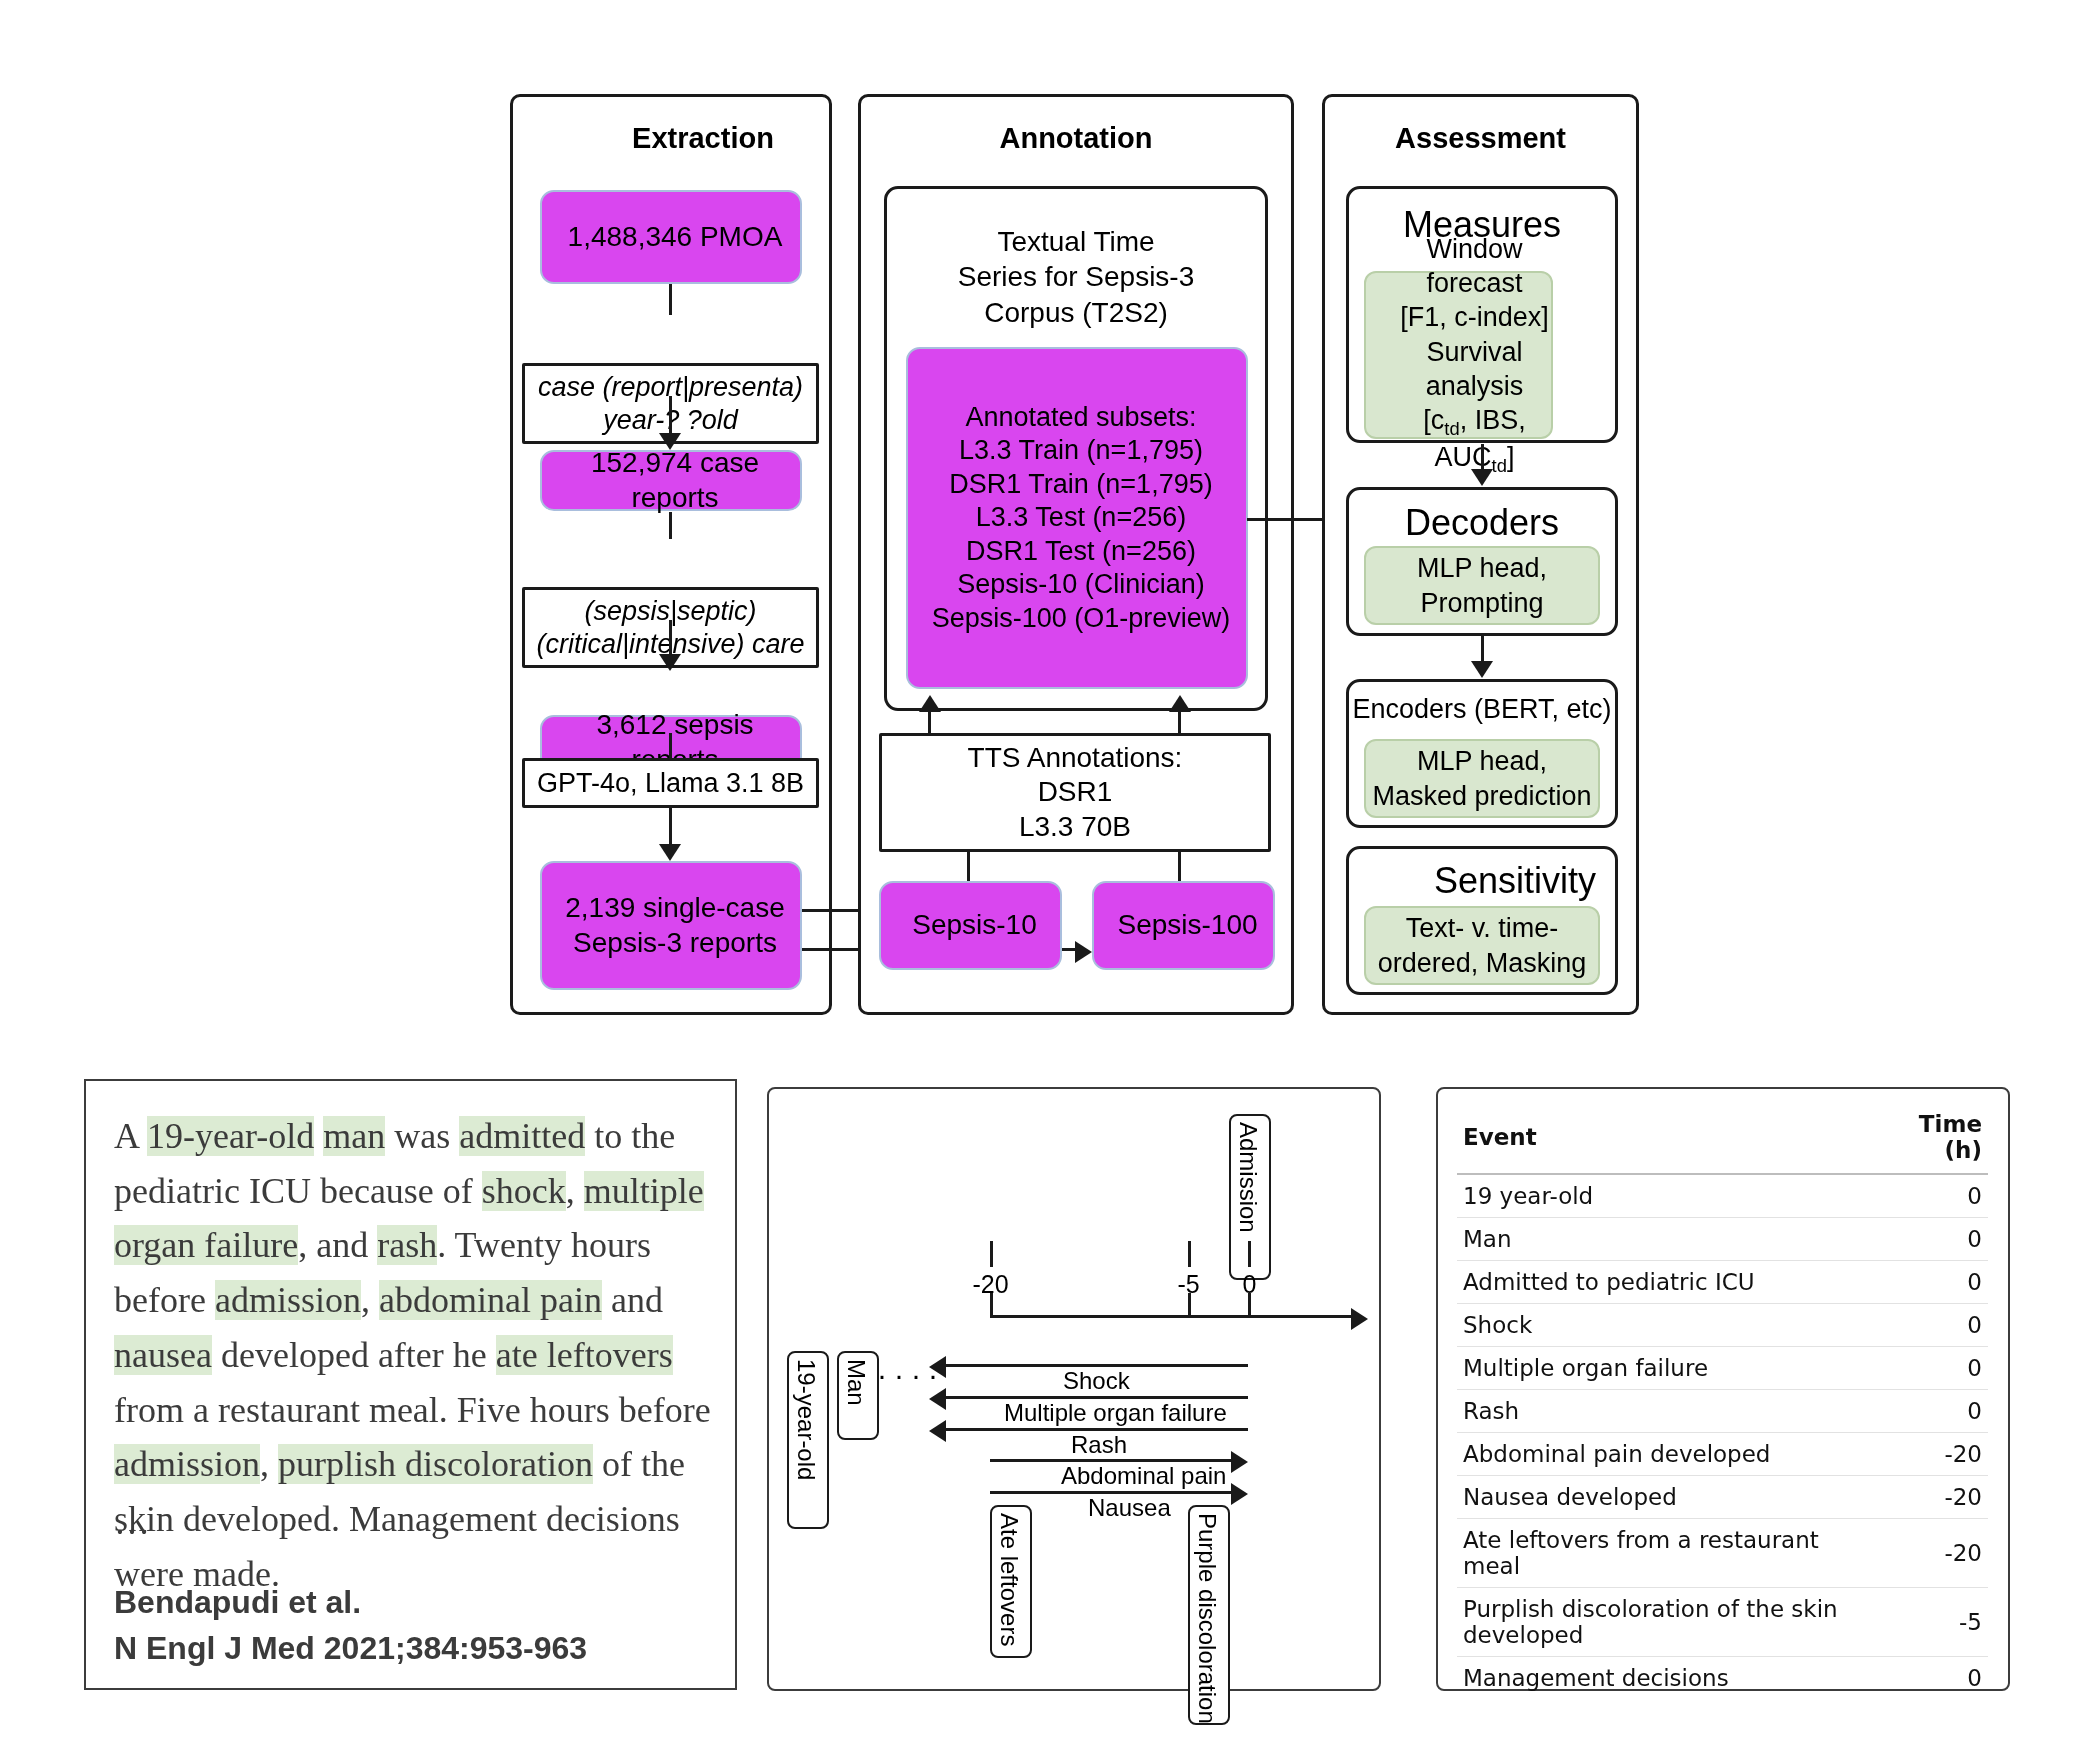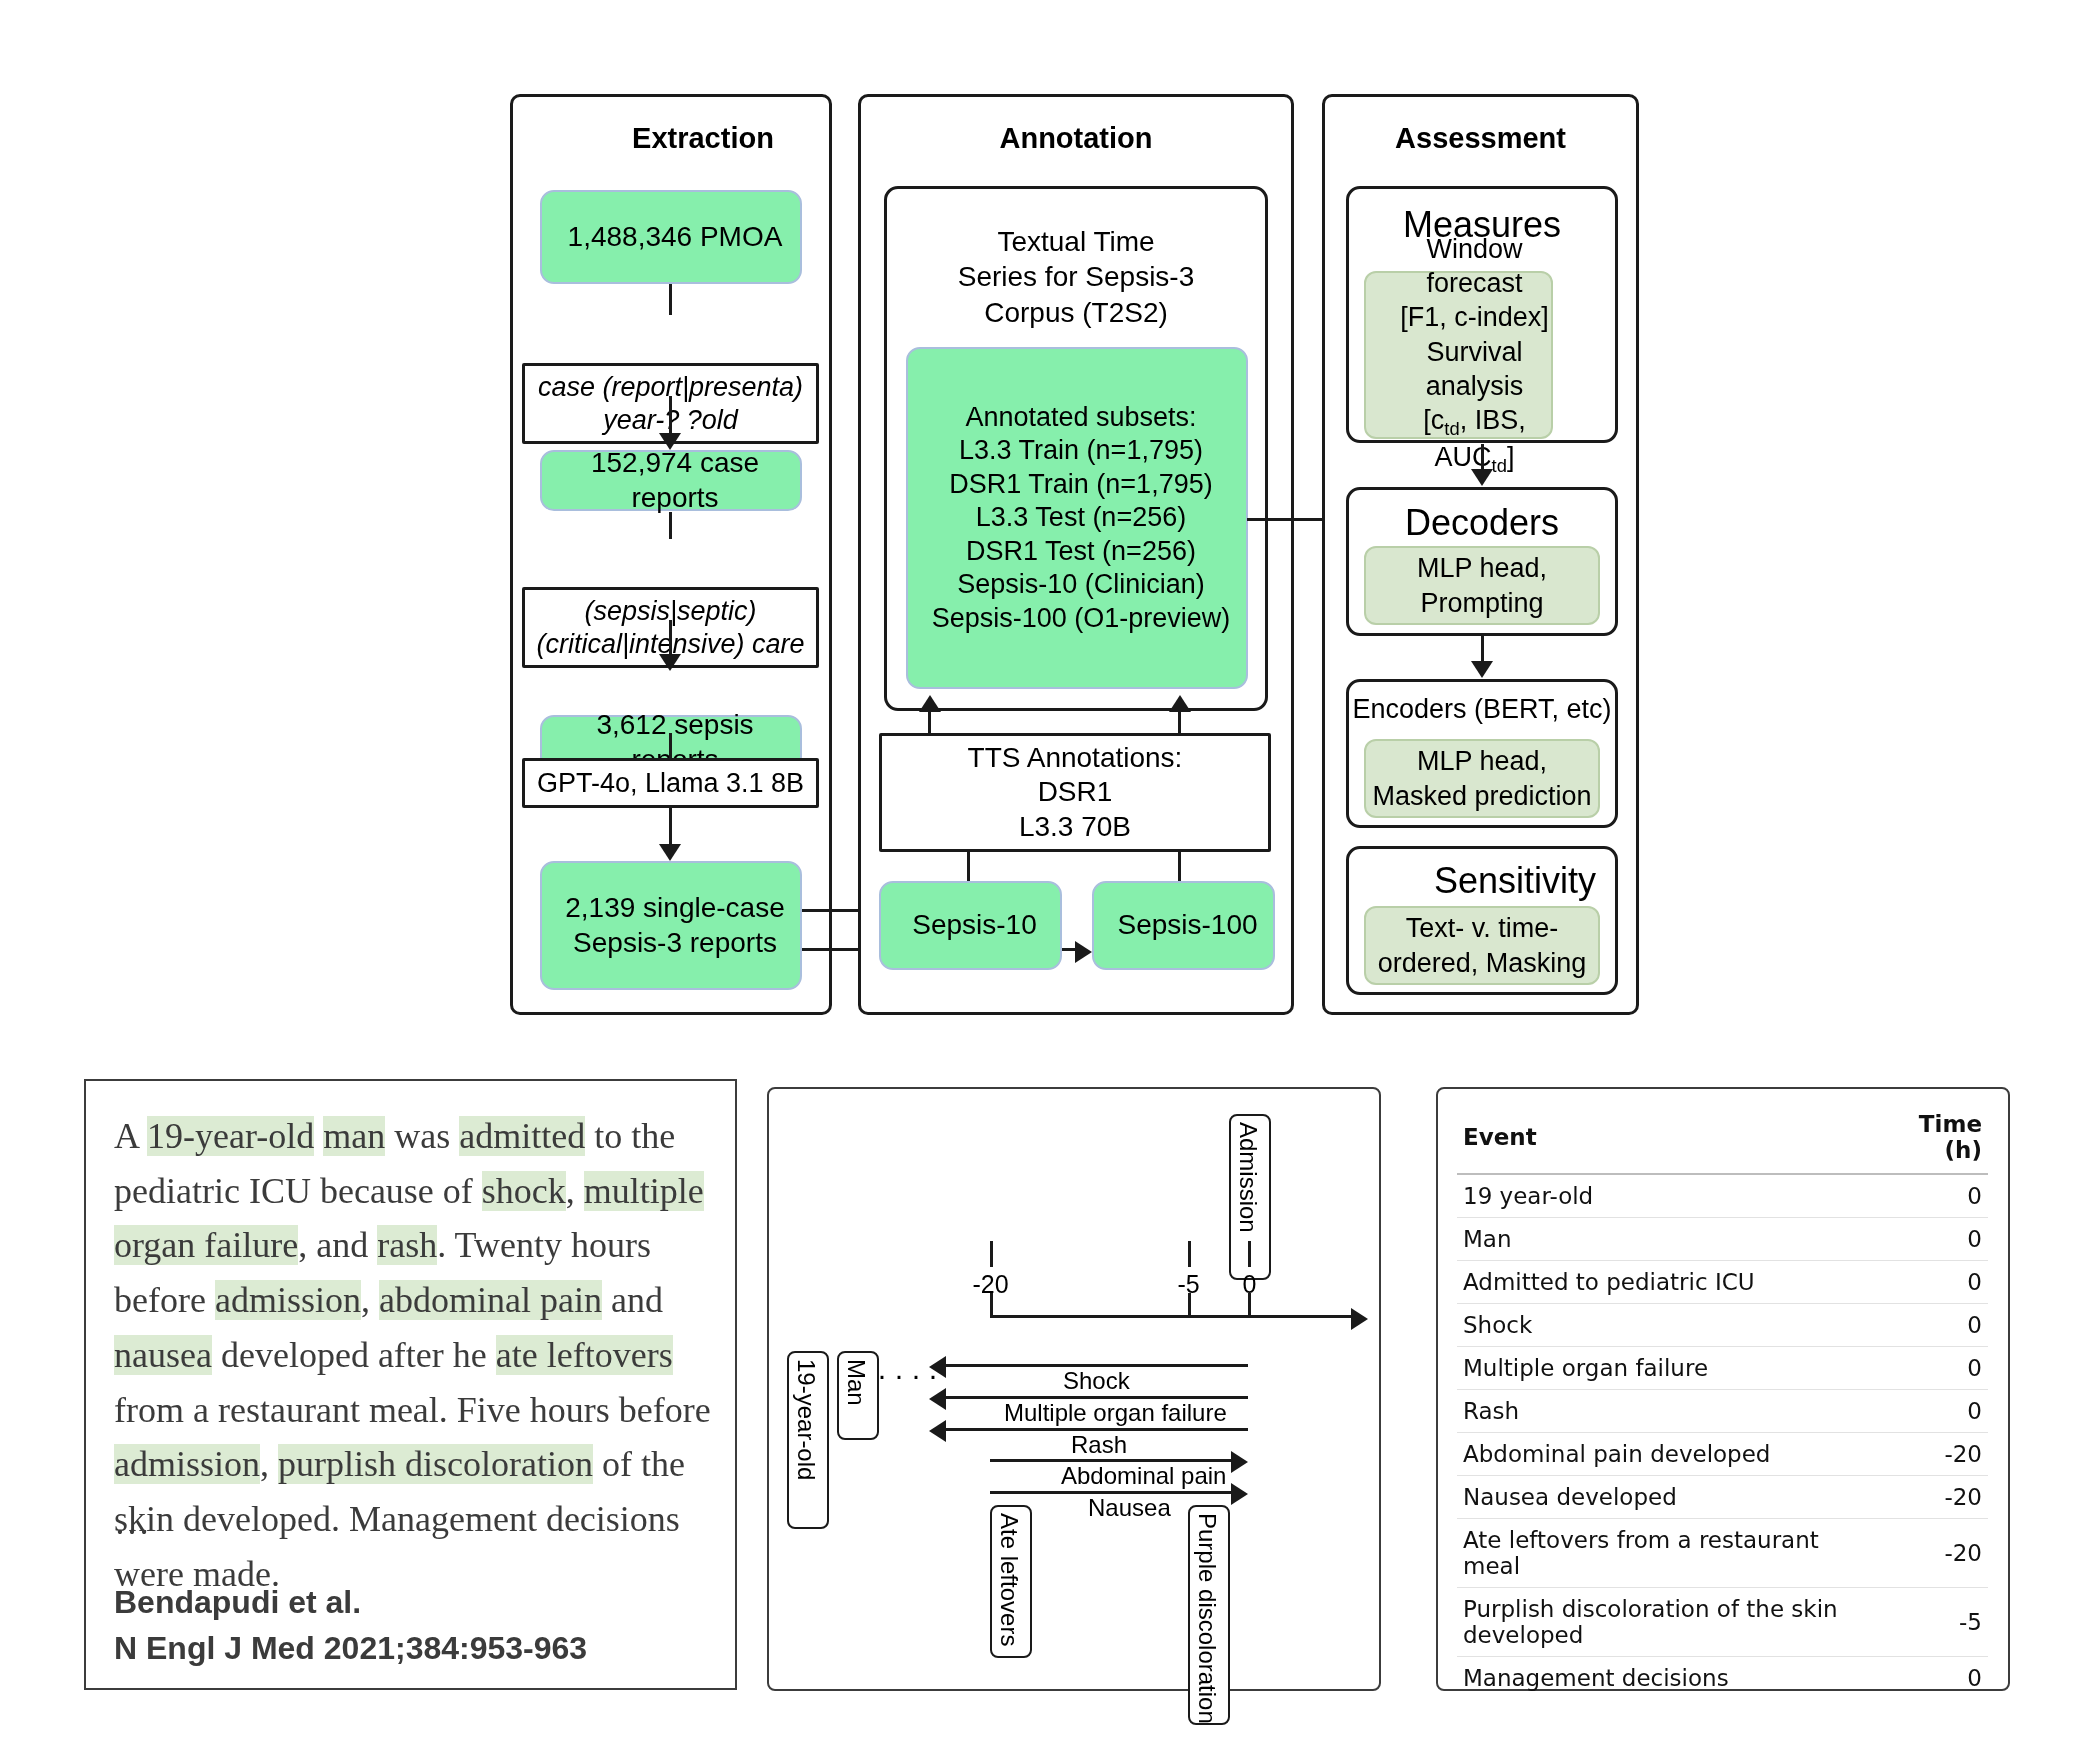--- a/index.html
+++ b/index.html
@@ -2,21 +2,21 @@
 <html><head>
 <meta charset="utf-8">
 <style>
   html,body{margin:0;padding:0;background:#ffffff;}
   body{width:2088px;height:1760px;position:relative;
        font-family:"Liberation Sans","DejaVu Sans",sans-serif;color:#000;}
 
   
   .panel{position:absolute;border:3px solid #1a1a1a;border-radius:10px;background:#fff;box-sizing:border-box;}
   .col-title{position:absolute;width:100%;text-align:center;font-weight:bold;font-size:29px;}
-  .nodeblue{position:absolute;background:#86efac;border:2px solid #a9bedd;border-radius:14px;
+  .nodeblue{position:absolute;background:#d946ef;border:2px solid #a9bedd;border-radius:14px;
             box-sizing:border-box;display:flex;align-items:center;justify-content:center;
             text-align:center;font-size:28px;line-height:1.24;padding-left:8px;}
   .noderect{position:absolute;background:#fff;border:3px solid #1a1a1a;border-radius:2px;
             box-sizing:border-box;display:flex;align-items:center;justify-content:center;
             text-align:center;font-size:27px;line-height:1.22;}
   .noderect.italic{font-style:italic;font-weight:500;margin-top:48px;}
   .roundbox{position:absolute;background:#fff;border:3px solid #1a1a1a;border-radius:14px;box-sizing:border-box;}
   .greenbox{position:absolute;background:#d9e7cf;border:2px solid #b9cfa8;border-radius:12px;
             box-sizing:border-box;display:flex;align-items:center;justify-content:center;
             text-align:center;font-size:27px;line-height:1.26;}

